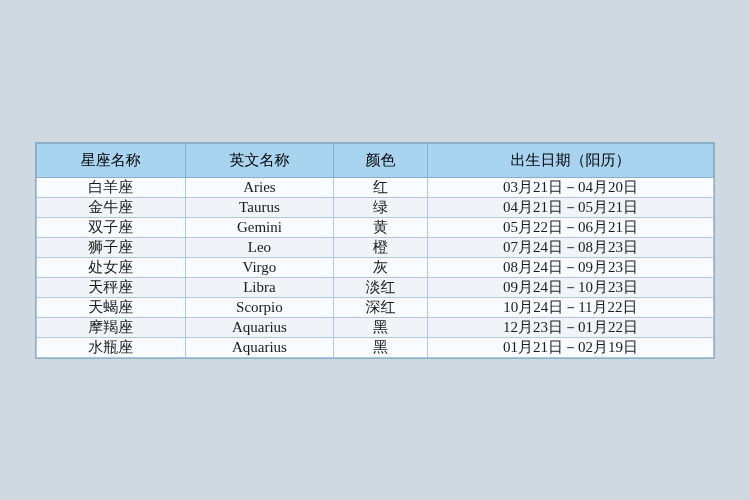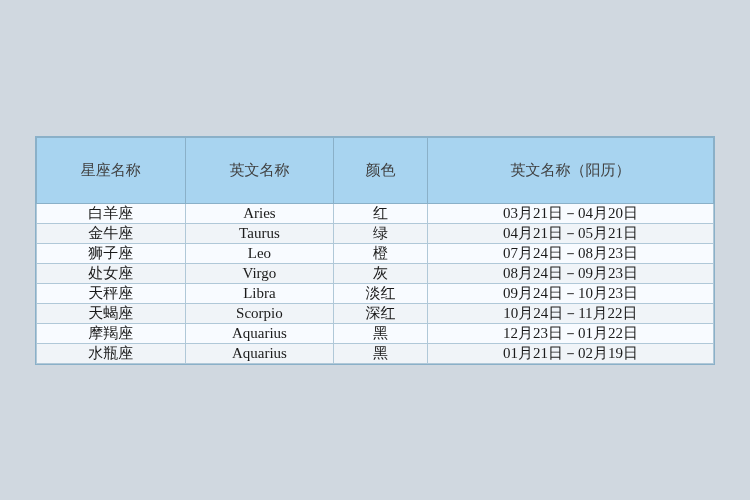--- a/index.html
+++ b/index.html
@@ -29,24 +29,24 @@
       width: 100%;
       border-collapse: collapse;
     }
 
     thead tr {
       background-color: #a8d4f0;
     }
 
     thead th {
       border: 1px solid #8ab0c8;
-      padding: 23px 10px;
+      padding: 7px 10px;
       text-align: center;
       font-weight: normal;
-      color: #404040;
+      color: #000000;
       font-size: 15px;
     }
 
     tbody tr {
       background-color: #f8fbff;
     }
 
     tbody tr:nth-child(even) {
       background-color: #f0f4f8;
     }
@@ -62,35 +62,41 @@
 </head>
 <body>
 
 <div class="table-container">
   <table>
     <thead>
       <tr>
         <th>星座名称</th>
         <th>英文名称</th>
         <th>颜色</th>
-        <th>英文名称（阳历）</th>
+        <th>出生日期（阳历）</th>
       </tr>
     </thead>
     <tbody id="table-body">
     <tr>
           <td>白羊座</td>
           <td>Aries</td>
           <td>红</td>
           <td>03月21日－04月20日</td>
         </tr>
         <tr>
           <td>金牛座</td>
           <td>Taurus</td>
           <td>绿</td>
           <td>04月21日－05月21日</td>
+        </tr>
+        <tr>
+          <td>双子座</td>
+          <td>Gemini</td>
+          <td>黄</td>
+          <td>05月22日－06月21日</td>
         </tr>
         <tr>
           <td>狮子座</td>
           <td>Leo</td>
           <td>橙</td>
           <td>07月24日－08月23日</td>
         </tr>
         <tr>
           <td>处女座</td>
           <td>Virgo</td>

